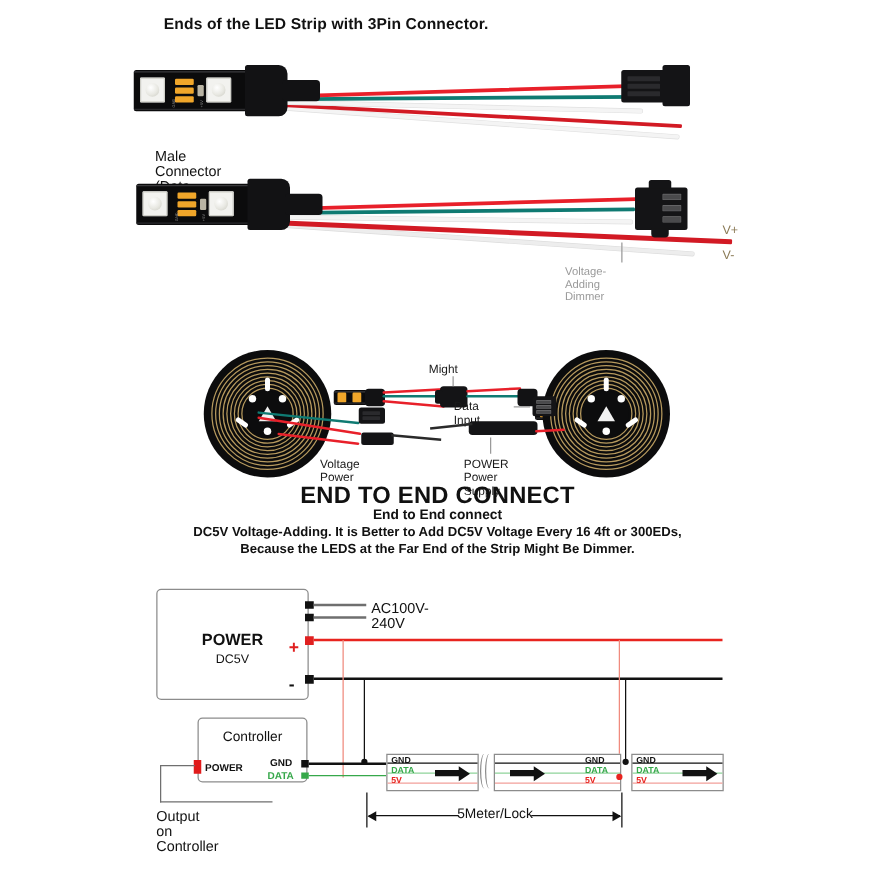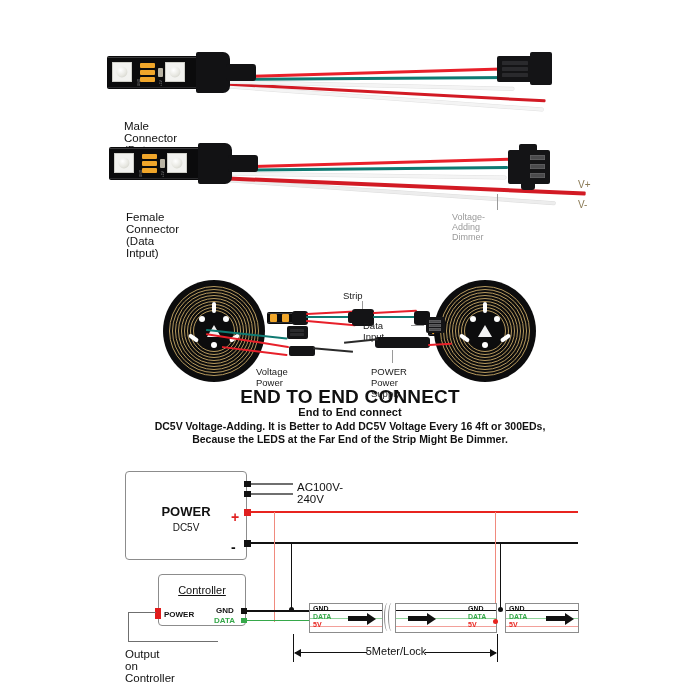--- a/index.html
+++ b/index.html
@@ -63,21 +63,21 @@
 
   
   .e2e-h1{font-size:19px;font-weight:bold;color:#111;letter-spacing:.2px;text-align:center;}
   .e2e-h2{font-size:11px;font-weight:bold;color:#111;text-align:center;}
   .e2e-p{font-size:10.5px;font-weight:bold;color:#111;text-align:center;line-height:1.35;}
 
   
   .box{position:absolute;border:1px solid #8c8c8c;border-radius:4px;background:#fff;}
   .box-title{position:absolute;left:0;right:0;text-align:center;font-weight:bold;font-size:13px;color:#111;}
   .box-sub{position:absolute;left:0;right:0;text-align:center;font-size:10px;color:#111;}
-  .ctl-title{position:absolute;left:0;right:0;text-align:center;font-size:11px;color:#111;text-decoration:underline;}
+  .ctl-title{position:absolute;left:0;right:0;text-align:center;font-size:11px;color:#111;}
   .term{position:absolute;background:#111;}
   .term-red{position:absolute;background:#e02020;}
   .line-blk{position:absolute;background:#111;}
   .line-red{position:absolute;background:#e8241f;}
   .line-red-l{position:absolute;background:#f08a7e;}
   .line-grn{position:absolute;background:#36a84a;}
   .line-gry{position:absolute;background:#6f6f6f;}
   .sym-plus{position:absolute;color:#e02020;font-weight:bold;font-size:14px;line-height:1;}
   .sym-minus{position:absolute;color:#111;font-weight:bold;font-size:14px;line-height:1;}
   .node{position:absolute;background:#111;border-radius:50%;}
@@ -105,20 +105,21 @@
      width:0;height:0;border-top:4px solid transparent;border-bottom:4px solid transparent;border-left:7px solid #111;}
   .dim-tick{position:absolute;background:#111;width:1px;}
   .dim-txt{position:absolute;font-size:11px;color:#111;text-align:center;}
   .leader{position:absolute;background:#9a9a9a;}
 </style>
 </head>
 <body>
 
 <div class="stage">
 
+  <div class="abs title-bold" style="left:131px;top:12px;">Ends of the LED Strip with 3Pin Connector.</div>
 
   <div class="abs">
 
     <div class="wire w-white" style="left:214px;top:84px;width:330px;height:3px;transform:rotate(4.2deg);"></div>
     <div class="wire w-red2" style="left:214px;top:82px;width:332px;height:3px;transform:rotate(3.0deg);"></div>
     <div class="wire w-white" style="left:214px;top:80px;width:300px;height:3px;transform:rotate(1.4deg);"></div>
     <div class="wire w-green" style="left:214px;top:78px;width:300px;height:3px;transform:rotate(-0.4deg);"></div>
     <div class="wire w-red" style="left:214px;top:76px;width:302px;height:3px;transform:rotate(-1.7deg);"></div>
 
     <div class="pcb abs" style="left:107px;top:56px;width:92px;height:33px;">
@@ -182,21 +183,20 @@
     </div>
     <div class="jst" style="left:519px;top:144px;width:18px;height:7px;border-radius:2px 2px 0 0;"></div>
     <div class="jst" style="left:521px;top:183px;width:14px;height:7px;border-radius:0 0 3px 3px;"></div>
 
     <div class="abs vlabel" style="left:578px;top:179px;">V+</div>
     <div class="abs vlabel" style="left:578px;top:199px;">V-</div>
 
     <div class="leader abs" style="left:497px;top:194px;width:1px;height:16px;"></div>
     <div class="abs tiny-gray" style="left:452px;top:212px;">Voltage-Adding Dimmer</div>
 
-    <div class="abs caption" style="left:126px;top:211px;">Female Connector (Data Intput)</div>
   </div>
 
   <div class="abs">
 
     <div class="reel" style="left:163px;top:280px;width:102px;height:102px;">
       <div class="winding" style="left:6px;top:6px;width:88px;height:88px;"></div>
       <div class="winding" style="left:9px;top:9px;width:82px;height:82px;"></div>
       <div class="winding" style="left:12px;top:12px;width:76px;height:76px;"></div>
       <div class="winding" style="left:15px;top:15px;width:70px;height:70px;"></div>
       <div class="winding" style="left:18px;top:18px;width:64px;height:64px;"></div>
@@ -240,21 +240,21 @@
     <div class="jst" style="left:348px;top:312px;width:6px;height:11px;border-radius:2px;"></div>
 
     <div class="wire w-green" style="left:373px;top:316px;width:44px;height:1.6px;"></div>
     <div class="wire w-red" style="left:373px;top:312px;width:44px;height:1.6px;transform:rotate(-3deg);"></div>
     <div class="boot" style="left:414px;top:311px;width:16px;height:14px;"></div>
     <div class="pcb abs" style="left:428px;top:312px;width:27px;height:12px;">
       <div class="pad" style="left:4px;top:2px;width:7px;height:8px;"></div>
       <div class="pad" style="left:16px;top:2px;width:7px;height:8px;"></div>
     </div>
 
-    <div class="abs lbl-sm" style="left:343px;top:290px;font-size:9.5px;">Strip</div>
+    <div class="abs lbl-sm" style="left:343px;top:290px;font-size:9.5px;">Might</div>
     <div class="leader abs" style="left:362px;top:301px;width:1px;height:8px;"></div>
 
     <div class="reel" style="left:434px;top:280px;width:102px;height:102px;">
       <div class="winding" style="left:6px;top:6px;width:88px;height:88px;"></div>
       <div class="winding" style="left:9px;top:9px;width:82px;height:82px;"></div>
       <div class="winding" style="left:12px;top:12px;width:76px;height:76px;"></div>
       <div class="winding" style="left:15px;top:15px;width:70px;height:70px;"></div>
       <div class="winding" style="left:18px;top:18px;width:64px;height:64px;"></div>
       <div class="winding" style="left:21px;top:21px;width:58px;height:58px;"></div>
       <div class="winding" style="left:24px;top:24px;width:52px;height:52px;"></div>

